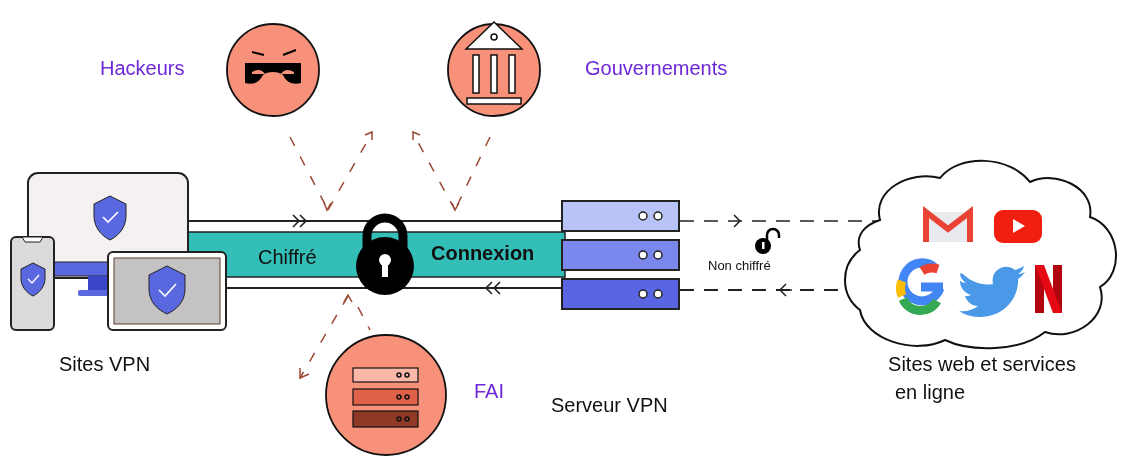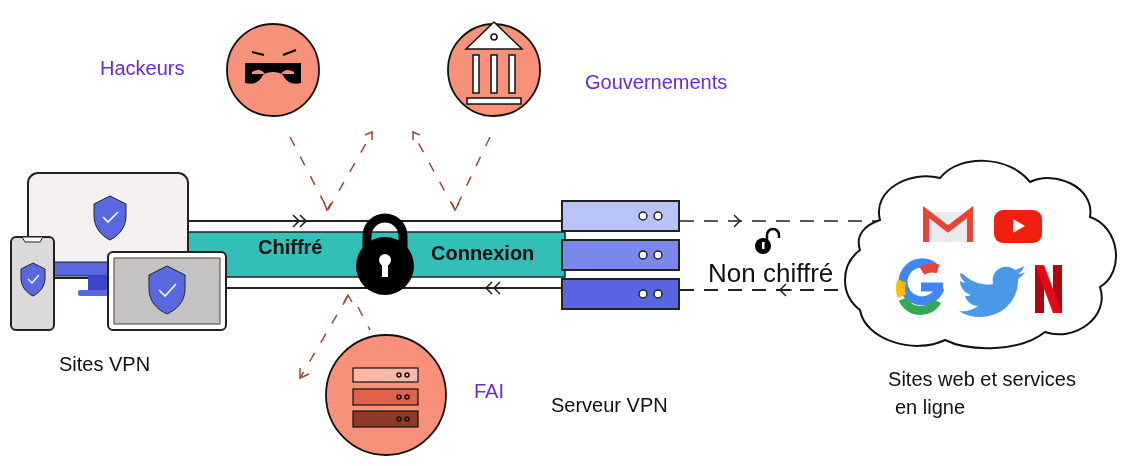--- a/index.html
+++ b/index.html
@@ -1,21 +1,21 @@
 <!DOCTYPE html>
 <html><head>
 <meta charset="utf-8">
 <style>
   html, body { margin: 0; padding: 0; background: #ffffff; }
   body { width: 1129px; height: 466px; position: relative; overflow: hidden;
          font-family: "Liberation Sans", sans-serif; }
   svg { position: absolute; left: 0; top: 0; }
   .lbl { position: absolute; font-size: 20px; color: #111; white-space: nowrap; }
   .threat { color: #6d28d9; }
-  .center { text-align: center; margin-top: 15px; }
+  .center { text-align: center; }
 </style>
 </head>
 <body>
 
 <svg width="1129" height="466" viewBox="0 0 1129 466">
 
   <g>
     <line x1="185" y1="221" x2="565" y2="221" stroke="#222" stroke-width="2"></line>
     <rect x="185" y="232" width="380" height="45" fill="#33bfb8" stroke="#222" stroke-width="1.5"></rect>
     <line x1="225" y1="288" x2="565" y2="288" stroke="#222" stroke-width="2"></line>
@@ -149,22 +149,22 @@
   <g fill="none" stroke="#9c4a35" stroke-width="1.5">
     <path d="M324 203 l3 7 l4 -7"></path>
     <path d="M452 203 l3 7 l4 -7"></path>
     <path d="M365 135 l7 -3 l0 8"></path>
     <path d="M420 135 l-7 -3 l0 8"></path>
     <path d="M344 302 l4 -7 l4 7"></path>
     <path d="M300 368 l0 10 l9 -4"></path>
   </g>
 </svg>
 
-<div class="lbl" style="left:258px;top:236px;font-weight:bold;">Chiffré</div>
+<div class="lbl" style="left:258px;top:246px;">Chiffré</div>
 <div class="lbl" style="left:431px;top:242px;font-weight:bold;">Connexion</div>
-<div class="lbl" style="left:708px;top:258px;font-size:26px;">Non chiffré</div>
+<div class="lbl" style="left:708px;top:258px;font-size:13px;">Non chiffré</div>
 <div class="lbl" style="left:59px;top:353px;">Sites VPN</div>
 <div class="lbl" style="left:551px;top:353px;margin-top:41px;">Serveur VPN</div>
 <div class="lbl center" style="left:852px;top:353px;width:260px;">Sites web et services</div>
 <div class="lbl center" style="left:800px;top:381px;width:260px;">en ligne</div>
 <div class="lbl threat" style="left:100px;top:57px;">Hackeurs</div>
-<div class="lbl threat" style="left:585px;top:71px;text-align:right;">Gouvernements</div>
+<div class="lbl threat" style="left:585px;top:57px;text-align:right;">Gouvernements</div>
 <div class="lbl threat" style="left:474px;top:380px;">FAI</div>
 
 </body></html>

